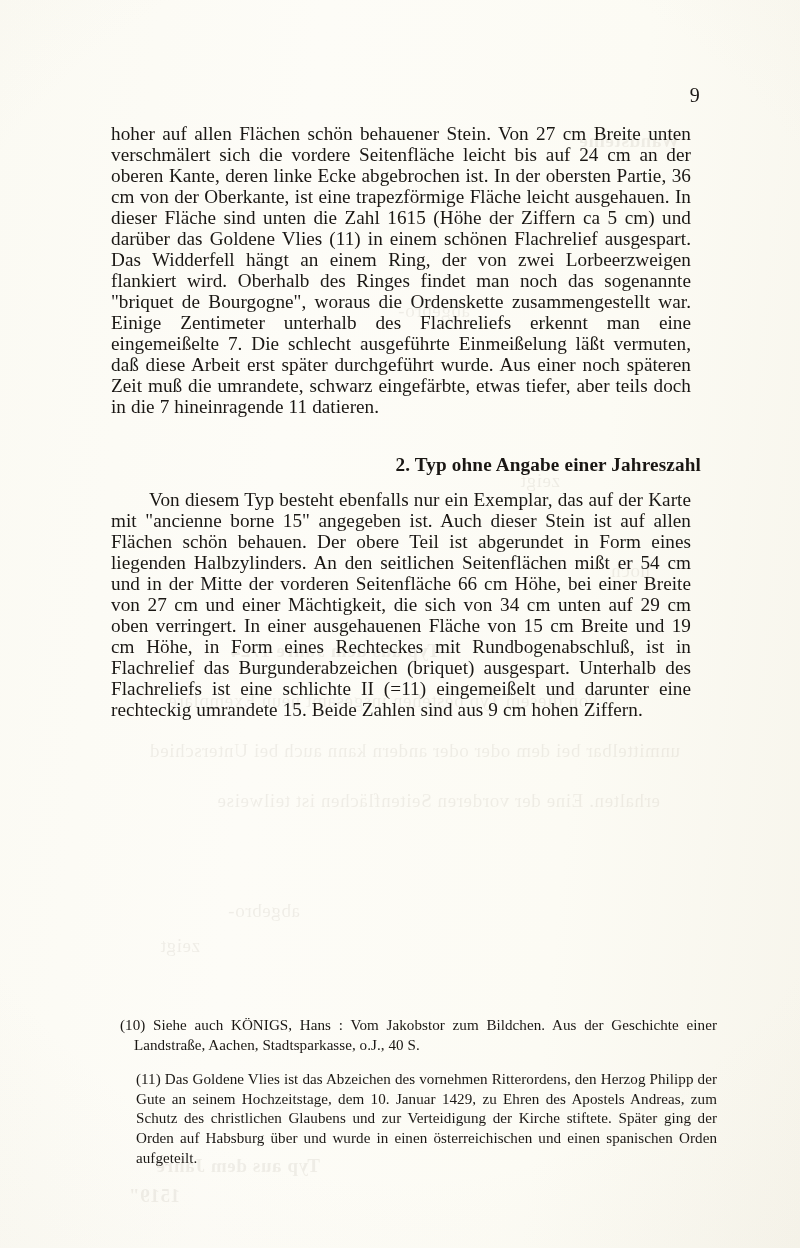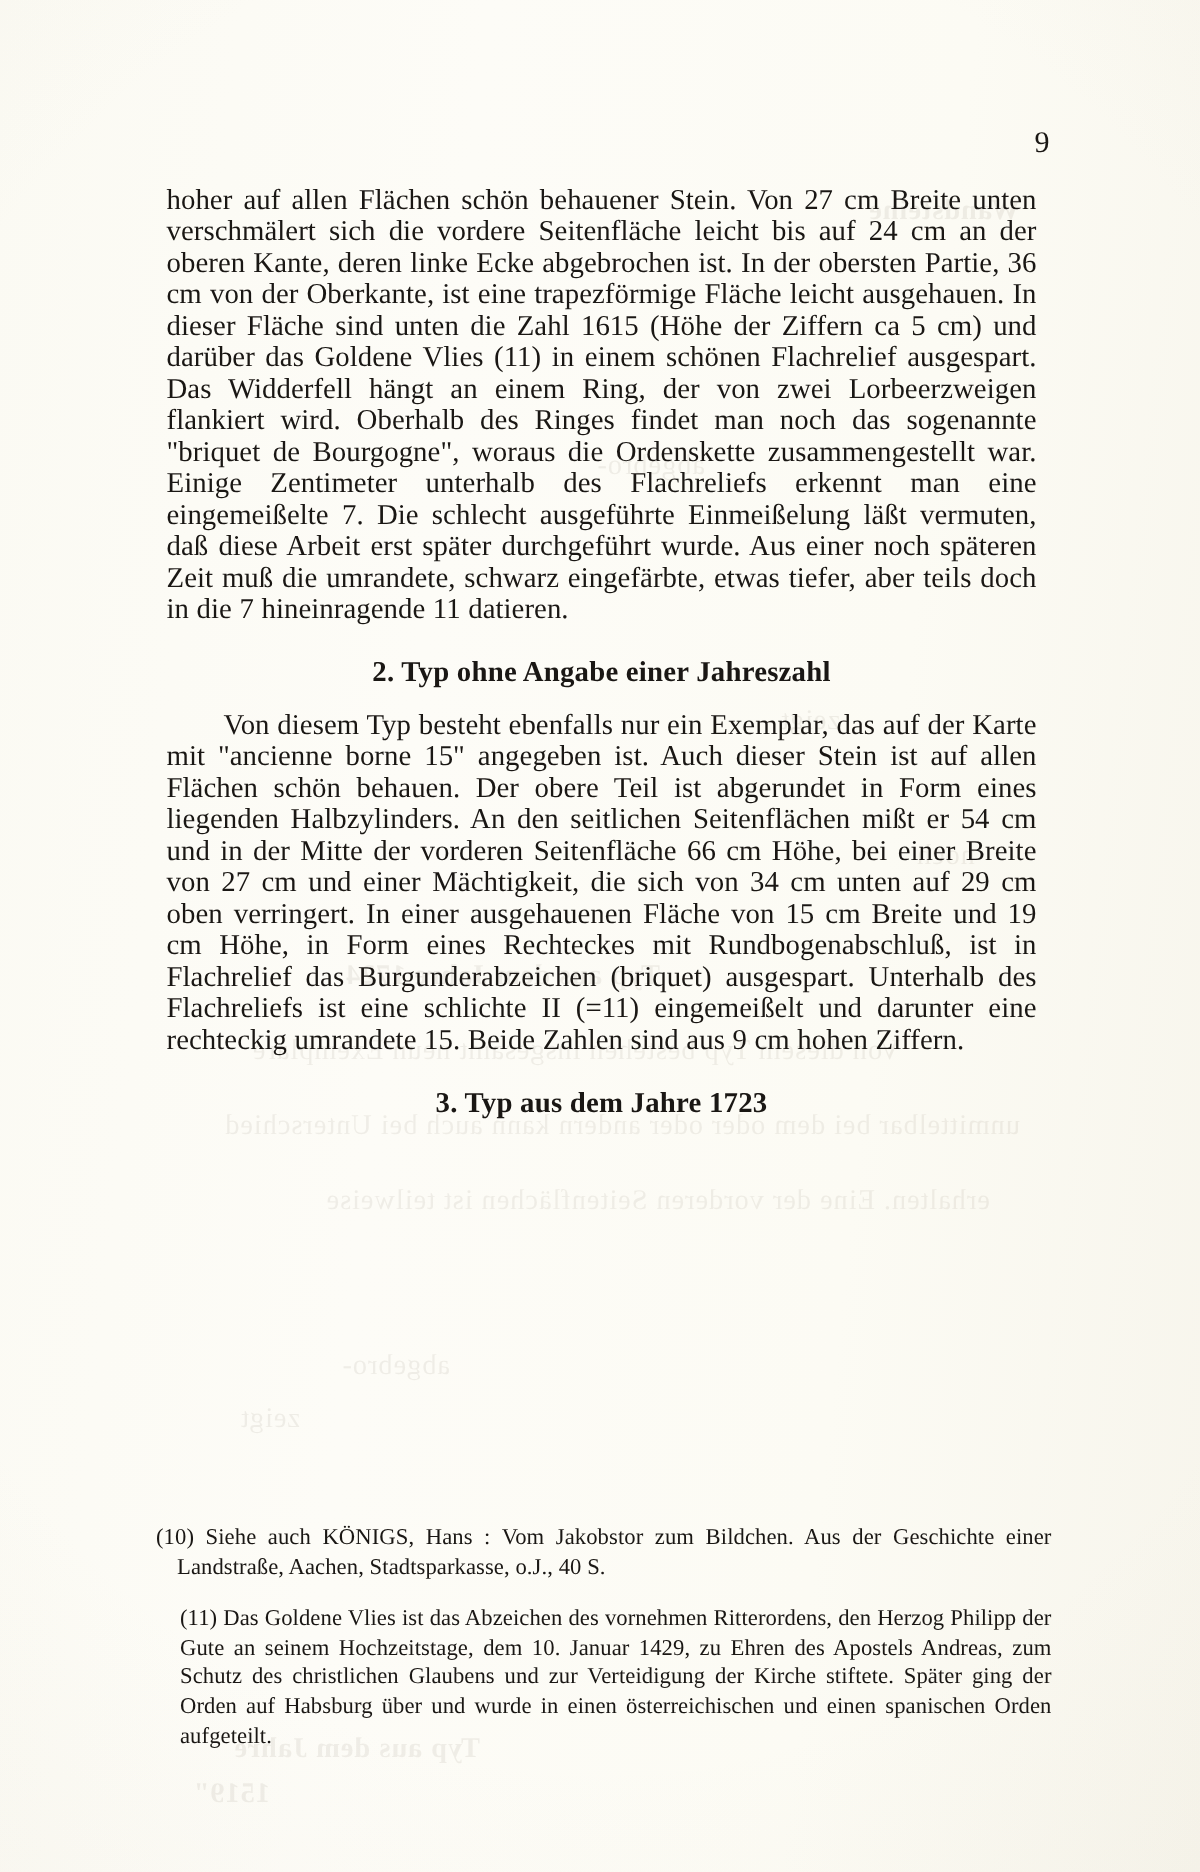--- a/index.html
+++ b/index.html
@@ -83,31 +83,31 @@
   p.body.indent {
     text-indent: 38px;
   }
   p.body.last-flush::after {
     content: "";
     display: inline-block;
     width: 100%;
   }
 
   h2.section {
-    margin: 18px 0 0 0;
+    margin: 34px 0 0 0;
     font-size: 19.2px;
     line-height: 28.1px;
     font-weight: bold;
     letter-spacing: 0.15px;
-    text-align: center;
+    text-align: right;
   }
 
   .footnotes {
     position: absolute;
-    left: 104px;
+    left: 120px;
     top: 1016px;
     width: 597px;
   }
   .footnote {
     margin: 0 0 15px 0;
     font-size: 15.1px;
     line-height: 19.6px;
     text-align: justify;
     letter-spacing: 0.05px;
   }
@@ -145,21 +145,20 @@
   <div class="folio">9</div>
 
   <div class="textblock">
 
     <p class="body">hoher auf allen Flächen schön behauener Stein. Von 27 cm Breite unten verschmälert sich die vordere Seitenfläche leicht bis auf 24 cm an der oberen Kante, deren linke Ecke abgebrochen ist. In der obersten Partie, 36 cm von der Oberkante, ist eine trapezförmige Fläche leicht ausgehauen. In dieser Fläche sind unten die Zahl 1615 (Höhe der Ziffern ca 5 cm) und darüber das Goldene Vlies (11) in einem schönen Flachrelief ausgespart. Das Widderfell hängt an einem Ring, der von zwei Lorbeerzweigen flankiert wird. Oberhalb des Ringes findet man noch das sogenannte "briquet de Bourgogne", woraus die Ordenskette zusammengestellt war. Einige Zentimeter unterhalb des Flachreliefs erkennt man eine eingemeißelte 7. Die schlecht ausgeführte Einmeißelung läßt vermuten, daß diese Arbeit erst später durchgeführt wurde. Aus einer noch späteren Zeit muß die umrandete, schwarz eingefärbte, etwas tiefer, aber teils doch in die 7 hineinragende 11 datieren.</p>
 
     <h2 class="section">2. Typ ohne Angabe einer Jahreszahl</h2>
 
     <p class="body indent">Von diesem Typ besteht ebenfalls nur ein Exemplar, das auf der Karte mit "ancienne borne 15" angegeben ist. Auch dieser Stein ist auf allen Flächen schön behauen. Der obere Teil ist abgerundet in Form eines liegenden Halbzylinders. An den seitlichen Seitenflächen mißt er 54 cm und in der Mitte der vorderen Seitenfläche 66 cm Höhe, bei einer Breite von 27 cm und einer Mächtigkeit, die sich von 34 cm unten auf 29 cm oben verringert. In einer ausgehauenen Fläche von 15 cm Breite und 19 cm Höhe, in Form eines Rechteckes mit Rundbogenabschluß, ist in Flachrelief das Burgunderabzeichen (briquet) ausgespart. Unterhalb des Flachreliefs ist eine schlichte II (=11) eingemeißelt und darunter eine rechteckig umrandete 15. Beide Zahlen sind aus 9 cm hohen Ziffern.</p>
 
-    <h2 class="section">3. Typ aus dem Jahre 1723</h2>
 
 
   </div>
 
   <div class="footnotes">
     <p class="footnote hang">(10) Siehe auch KÖNIGS, Hans : Vom Jakobstor zum Bildchen. Aus der Geschichte einer Landstraße, Aachen, Stadtsparkasse, o.J., 40 S.</p>
     <p class="footnote flat">(11) Das Goldene Vlies ist das Abzeichen des vornehmen Ritterordens, den Herzog Philipp der Gute an seinem Hochzeitstage, dem 10. Januar 1429, zu Ehren des Apostels Andreas, zum Schutz des christlichen Glaubens und zur Verteidigung der Kirche stiftete. Später ging der Orden auf Habsburg über und wurde in einen österreichischen und einen spanischen Orden aufgeteilt.</p>
   </div>
 
 </div>

